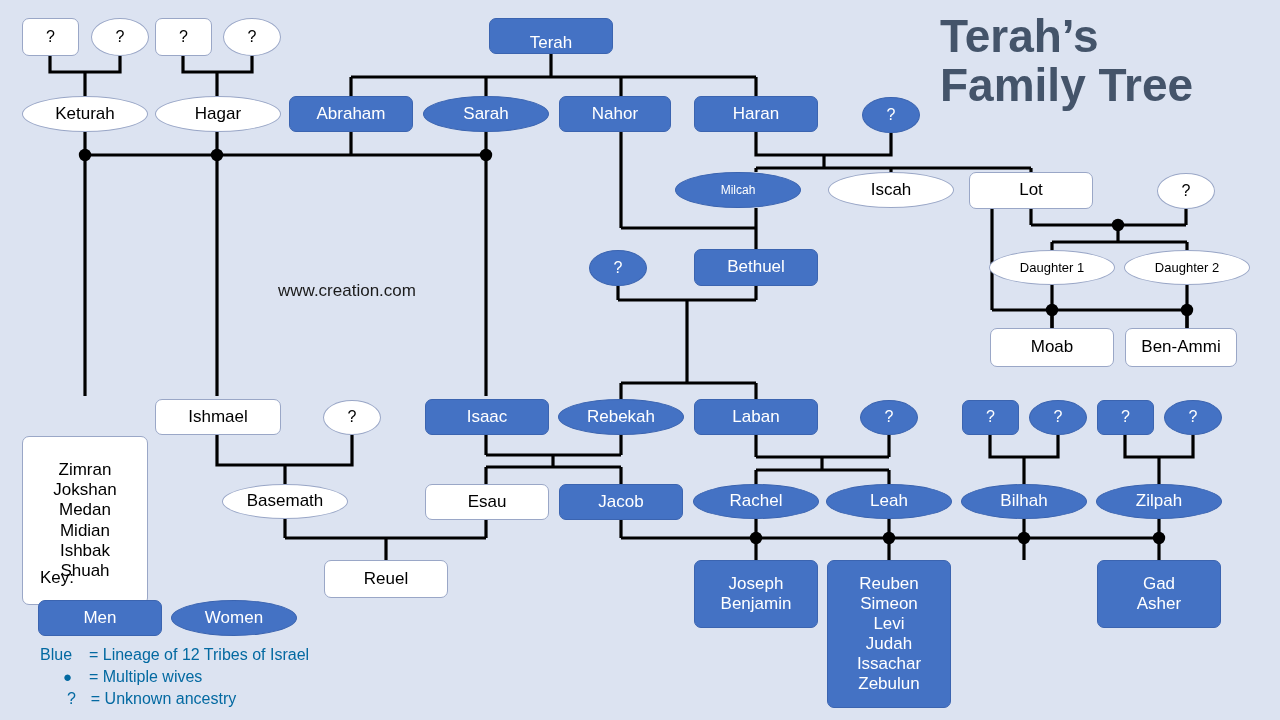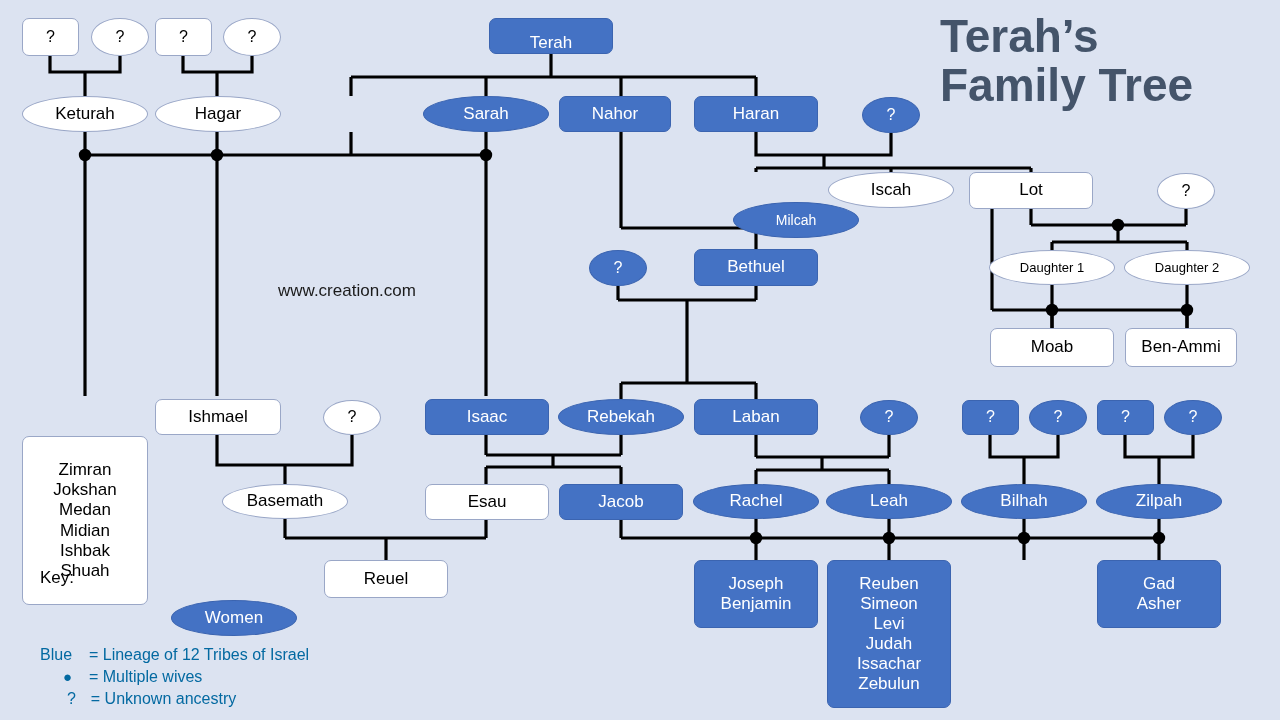--- a/index.html
+++ b/index.html
@@ -189,34 +189,37 @@
   <div class="node rect male-blue" style="left:489px;top:18px;width:124px;height:36px;font-size:17px;align-items:flex-end;">
     <span>Terah</span>
   </div>
 
   <div class="node ell white-node" style="left:22px;top:96px;width:126px;height:36px;font-size:17px;">
     <span>Keturah</span>
   </div>
   <div class="node ell white-node" style="left:155px;top:96px;width:126px;height:36px;font-size:17px;">
     <span>Hagar</span>
   </div>
+  <div class="node rect male-blue" style="left:289px;top:96px;width:124px;height:36px;font-size:17px;">
+    <span>Abraham</span>
+  </div>
   <div class="node ell female-blue" style="left:423px;top:96px;width:126px;height:36px;font-size:17px;">
     <span>Sarah</span>
   </div>
   <div class="node rect male-blue" style="left:559px;top:96px;width:112px;height:36px;font-size:17px;">
     <span>Nahor</span>
   </div>
   <div class="node rect male-blue" style="left:694px;top:96px;width:124px;height:36px;font-size:17px;">
     <span>Haran</span>
   </div>
   <div class="node ell female-blue" style="left:862px;top:97px;width:58px;height:36px;font-size:16px;">
     <span>?</span>
   </div>
 
-  <div class="node ell female-blue" style="left:733px;top:172px;width:126px;height:36px;font-size:14px;margin-top:30px;">
+  <div class="node ell female-blue" style="left:675px;top:172px;width:126px;height:36px;font-size:12px;">
     <span>Milcah</span>
   </div>
   <div class="node ell white-node" style="left:828px;top:172px;width:126px;height:36px;font-size:17px;">
     <span>Iscah</span>
   </div>
   <div class="node rect white-node" style="left:969px;top:172px;width:124px;height:37px;font-size:17px;">
     <span>Lot</span>
   </div>
   <div class="node ell white-node" style="left:1157px;top:173px;width:58px;height:36px;font-size:16px;">
     <span>?</span>
@@ -318,20 +321,23 @@
 Issachar
 Zebulun</span>
   </div>
   <div class="node rect male-blue" style="left:1097px;top:560px;width:124px;height:68px;font-size:17px;white-space:pre-line;">
     <span>Gad
 Asher</span>
   </div>
 
   <div class="keyword" style="left:40px;top:568px;font-size:17px;">Key:</div>
 
+  <div class="node rect male-blue" style="left:38px;top:600px;width:124px;height:36px;font-size:17px;">
+    <span>Men</span>
+  </div>
   <div class="node ell female-blue" style="left:171px;top:600px;width:126px;height:36px;font-size:17px;">
     <span>Women</span>
   </div>
 
   <div class="keyline" style="left:40px;top:646px;font-size:16px;">
     <span>Blue</span>
     <span style="display:inline-block;width:8px;"></span>
     <span>= Lineage of 12 Tribes of Israel</span>
   </div>
 

